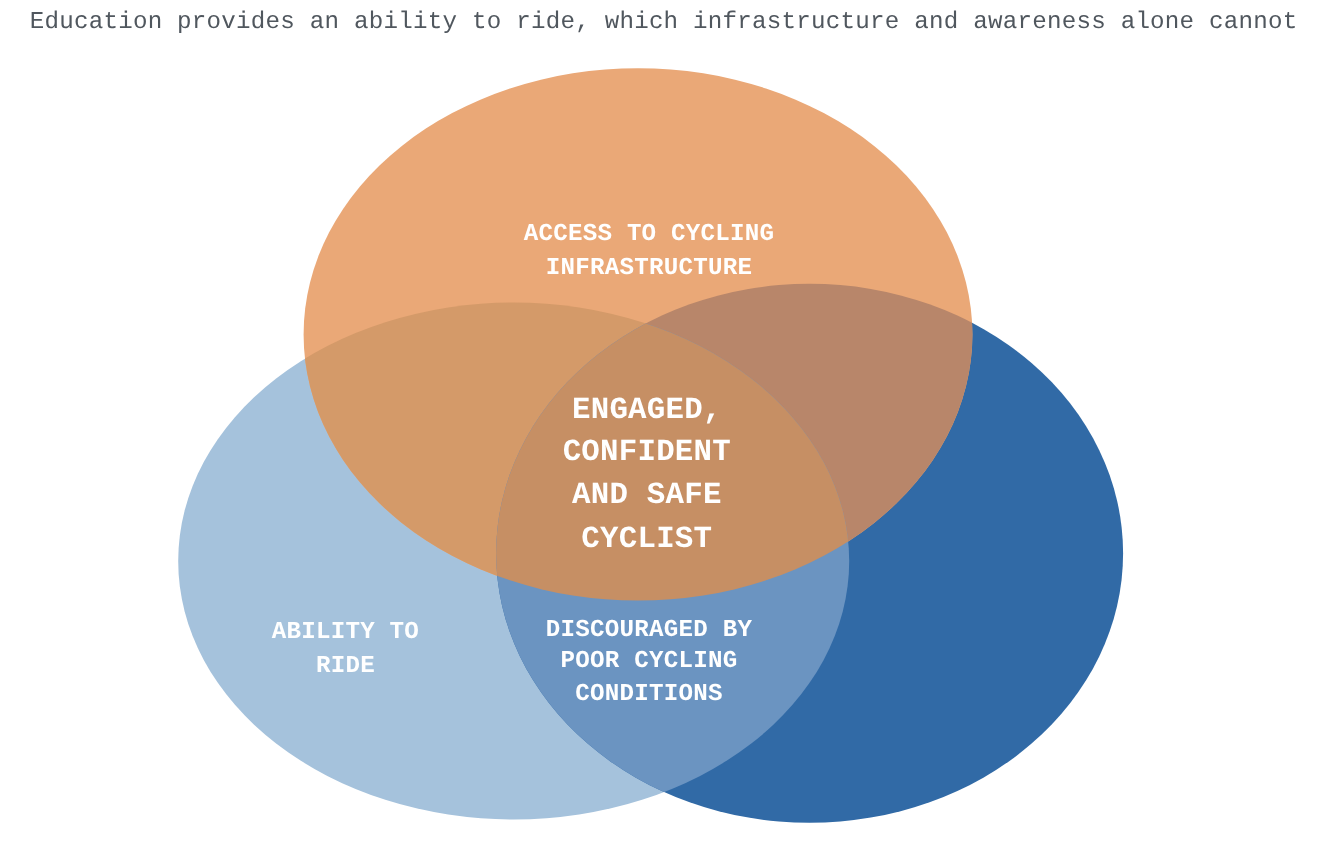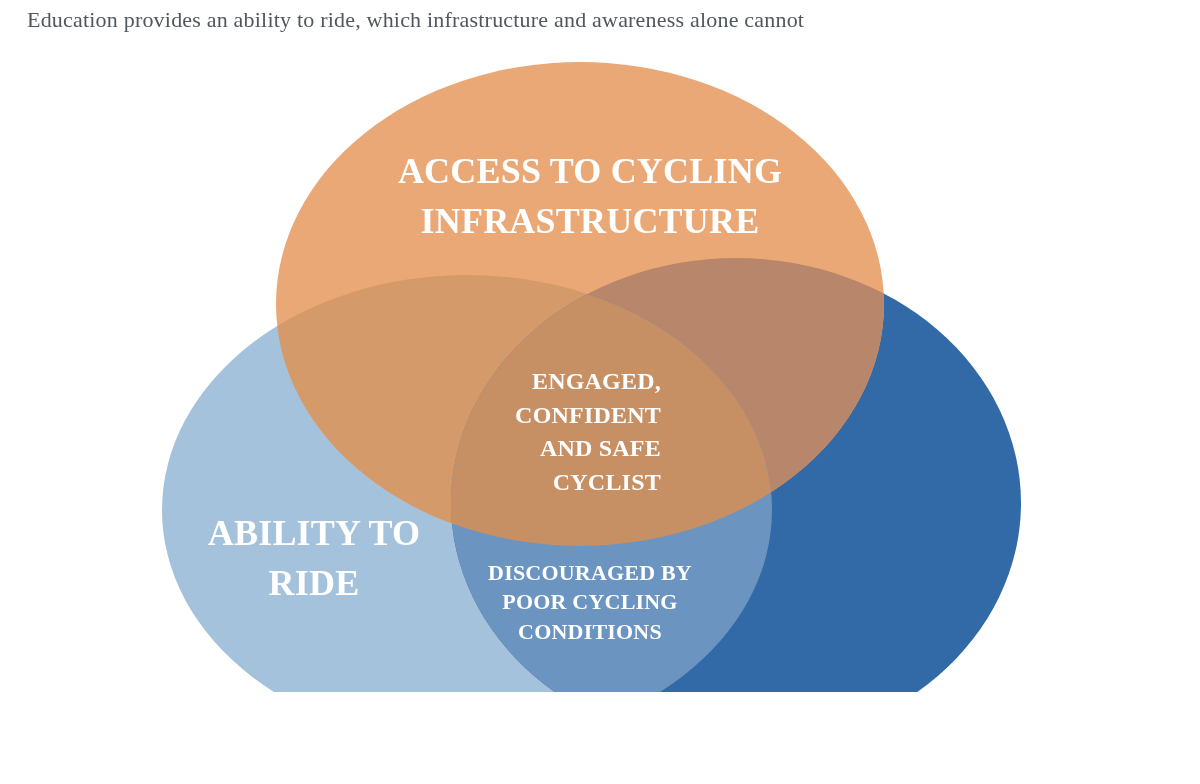--- a/index.html
+++ b/index.html
@@ -3,24 +3,24 @@
 <meta charset="utf-8">
 <style>
   html, body {
     margin: 0;
     padding: 0;
     background: #ffffff;
   }
   .stage {
     position: relative;
     width: 1200px;
-    height: 692px;
+    height: 784px;
     background: #ffffff;
     overflow: hidden;
-    font-family: Liberation Serif, serif;
+    font-family: Liberation Mono, monospace;
   }
   .page-title {
     position: absolute;
     left: 27px;
     top: 7px;
     font-size: 22px;
     font-weight: 400;
     letter-spacing: 0.2px;
     white-space: nowrap;
   }
@@ -31,22 +31,22 @@
   }
   .vlabel {
     position: absolute;
     transform: translate(-50%, -50%);
     text-align: center;
     white-space: pre-line;
     font-weight: 700;
     line-height: 1.4;
     letter-spacing: 0.2px;
   }
-  .vlabel.big   { font-size: 36px; line-height: 1.4; }
-  .vlabel.mid   { font-size: 24px; line-height: 1.4; text-align: right; }
+  .vlabel.big   { font-size: 22px; line-height: 1.4; margin-top: 33px; }
+  .vlabel.mid   { font-size: 28px; line-height: 1.4; }
   .vlabel.small { font-size: 22px; line-height: 1.34; }
 </style>
 </head>
 <body>
 
 <div class="stage">
 
   <div class="page-title" style="color: rgb(80, 87, 94);">Education provides an ability to ride, which infrastructure and awareness alone cannot</div>
 
   <svg class="venn-svg" width="1200" height="784" viewBox="0 0 1200 784">

